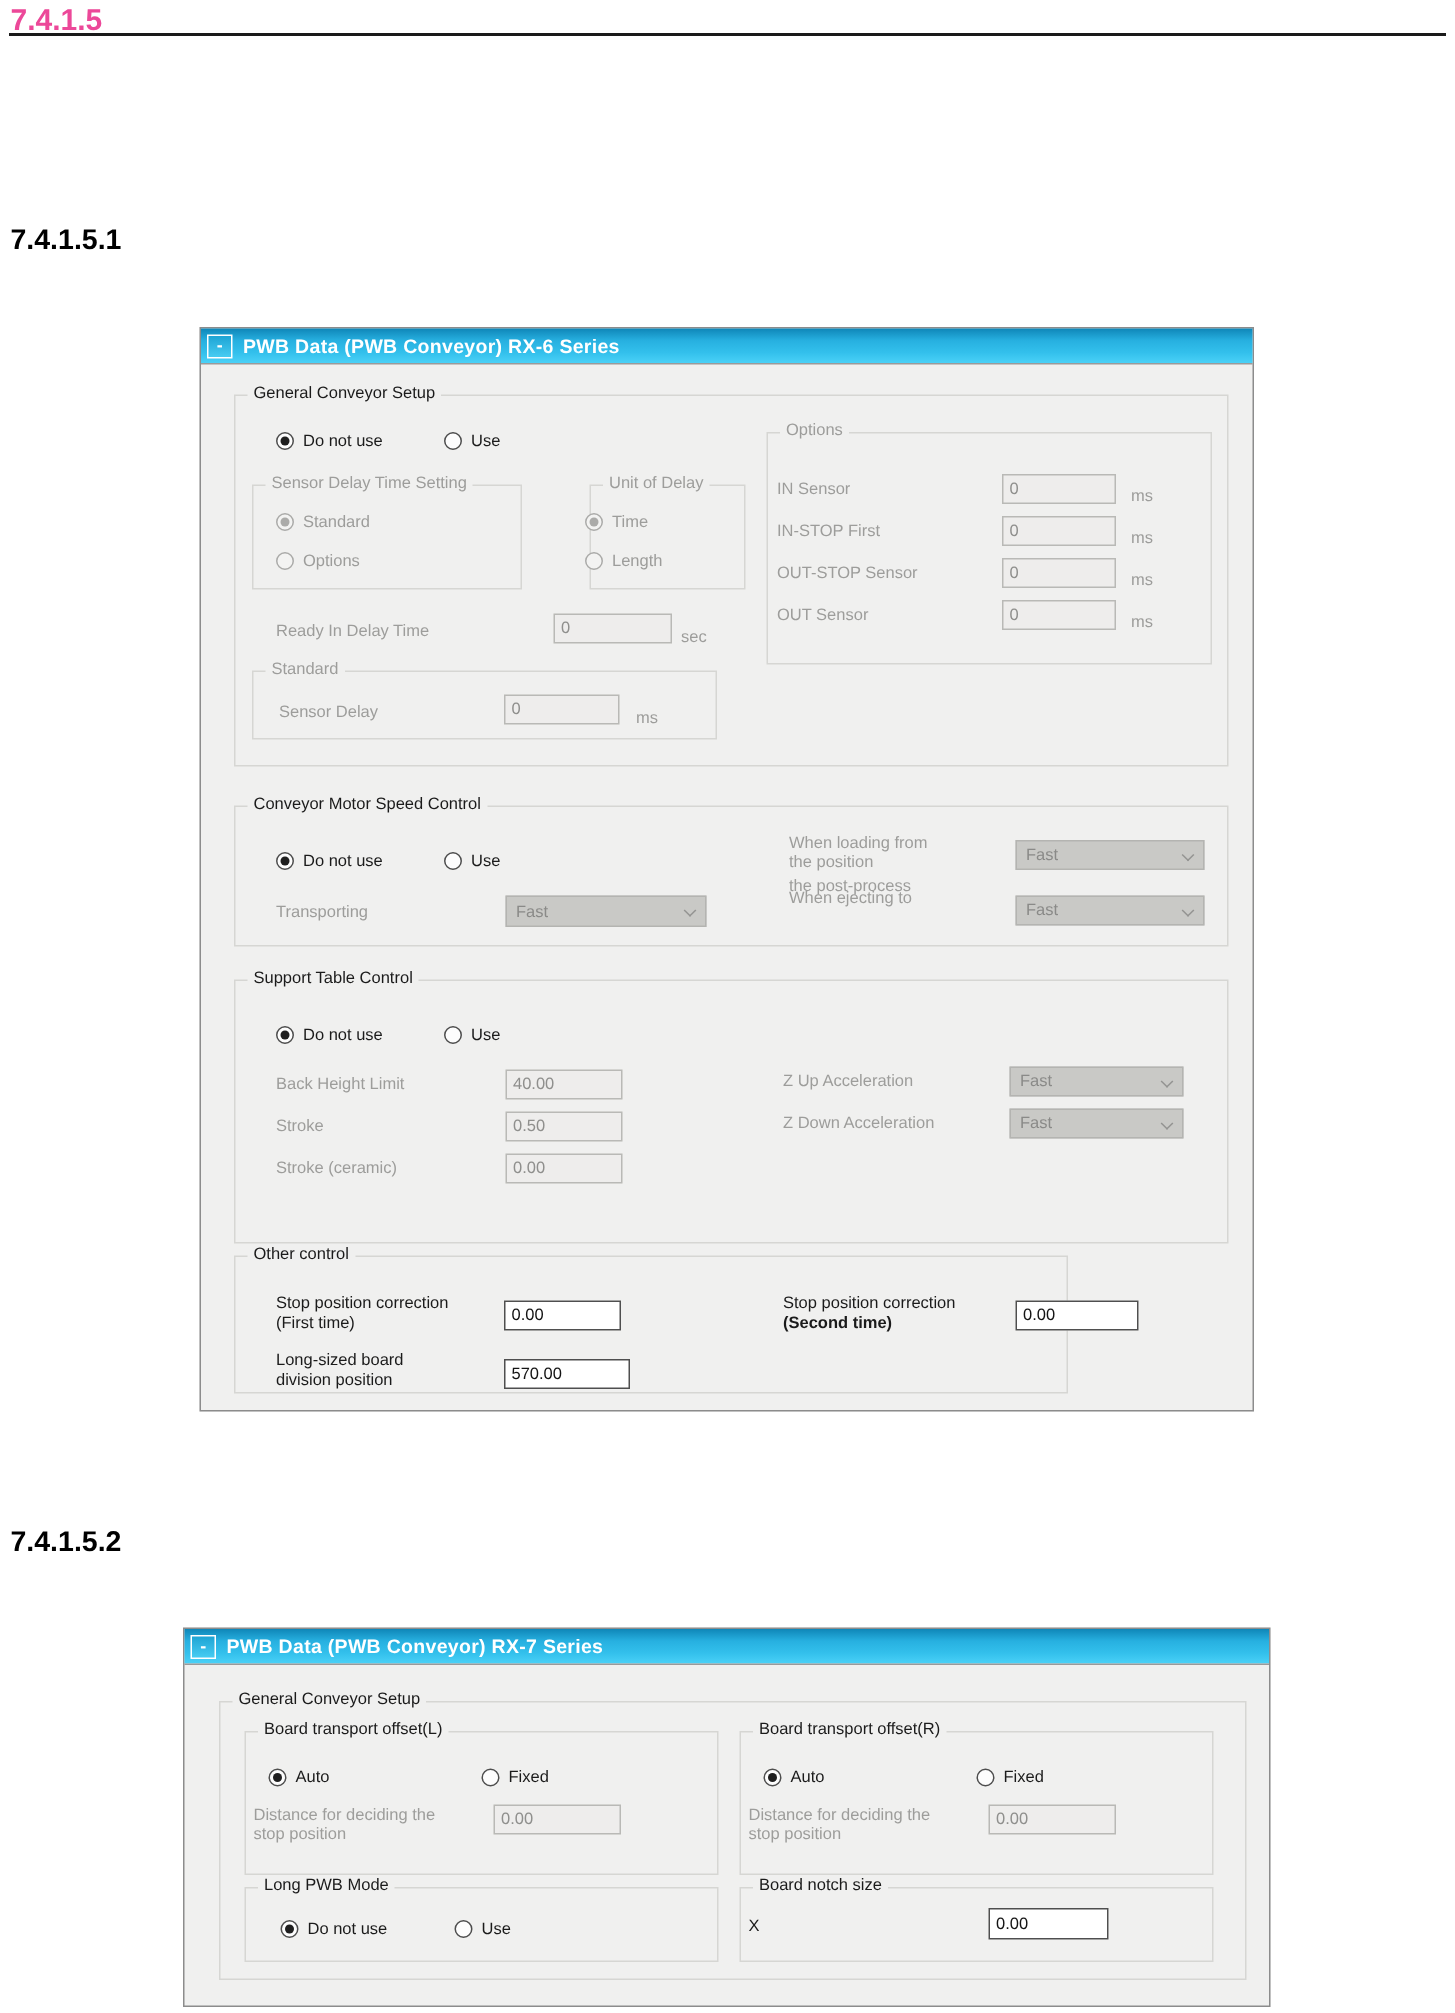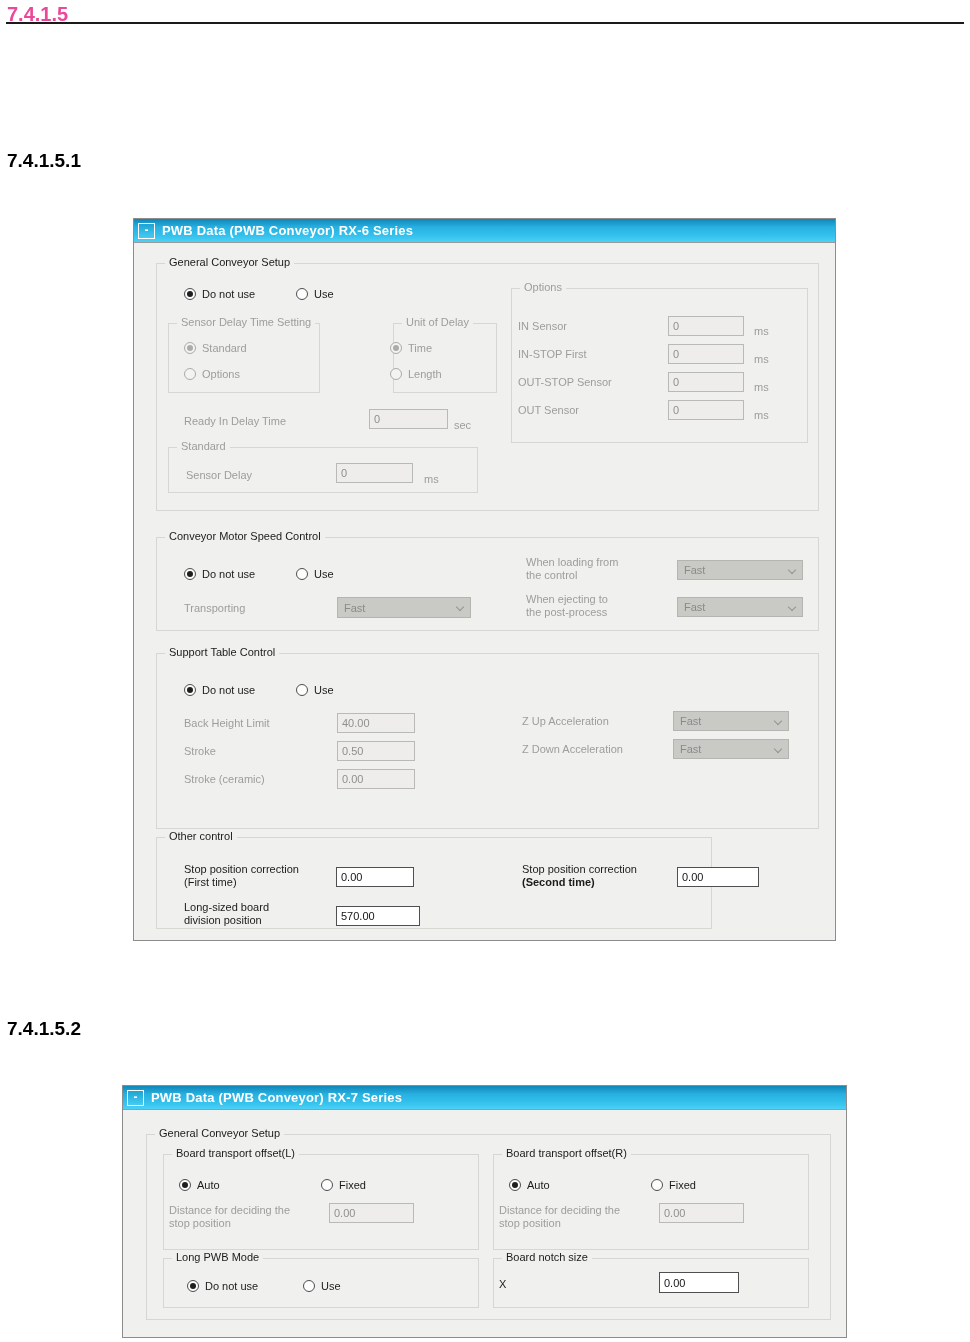--- a/index.html
+++ b/index.html
@@ -71,21 +71,21 @@
     </div>
     <div class="ritem en" style="left:50px;top:68px;">
       <span class="rc sel"></span>
       <span class="rlbl">Do not use</span>
     </div>
     <div class="ritem en" style="left:162px;top:68px;">
       <span class="rc"></span>
       <span class="rlbl">Use</span>
     </div>
 
-    <div class="grp" style="left:34px;top:104px;width:152px;height:70px;">
+    <div class="grp" style="left:34px;top:104px;width:180px;height:70px;">
       <span class="glbl dis">Sensor Delay Time Setting</span>
     </div>
     <div class="ritem dis" style="left:50px;top:122px;">
       <span class="rc gray sel"></span>
       <span class="rlbl">Standard</span>
     </div>
     <div class="ritem dis" style="left:50px;top:148px;">
       <span class="rc gray"></span>
       <span class="rlbl">Options</span>
     </div>
@@ -142,27 +142,27 @@
     <div class="ritem en" style="left:162px;top:348px;">
       <span class="rc"></span>
       <span class="rlbl">Use</span>
     </div>
     <span class="lbl dis" style="left:50px;top:383px;">Transporting</span>
     <div class="dd" style="left:203px;top:378px;width:134px;height:21px;">
       <span>Fast</span>
       <span class="chev"></span>
     </div>
     <span class="lbl dis" style="left:392px;top:337px;">When loading from</span>
-    <span class="lbl dis" style="left:392px;top:350px;">the control</span>
+    <span class="lbl dis" style="left:392px;top:350px;">the position</span>
     <div class="dd" style="left:543px;top:341px;width:126px;height:20px;">
       <span>Fast</span>
       <span class="chev"></span>
     </div>
     <span class="lbl dis" style="left:392px;top:374px;">When ejecting to</span>
-    <span class="lbl dis" style="left:392px;top:387px;text-align:center;">the post-process</span>
+    <span class="lbl dis" style="left:392px;top:366px;text-align:center;">the post-process</span>
     <div class="dd" style="left:543px;top:378px;width:126px;height:20px;">
       <span>Fast</span>
       <span class="chev"></span>
     </div>
 
     <div class="grp" style="left:22px;top:434px;width:663px;height:176px;text-align:center;">
       <span class="glbl en">Support Table Control</span>
     </div>
     <div class="ritem en" style="left:50px;top:464px;">
       <span class="rc sel"></span>

